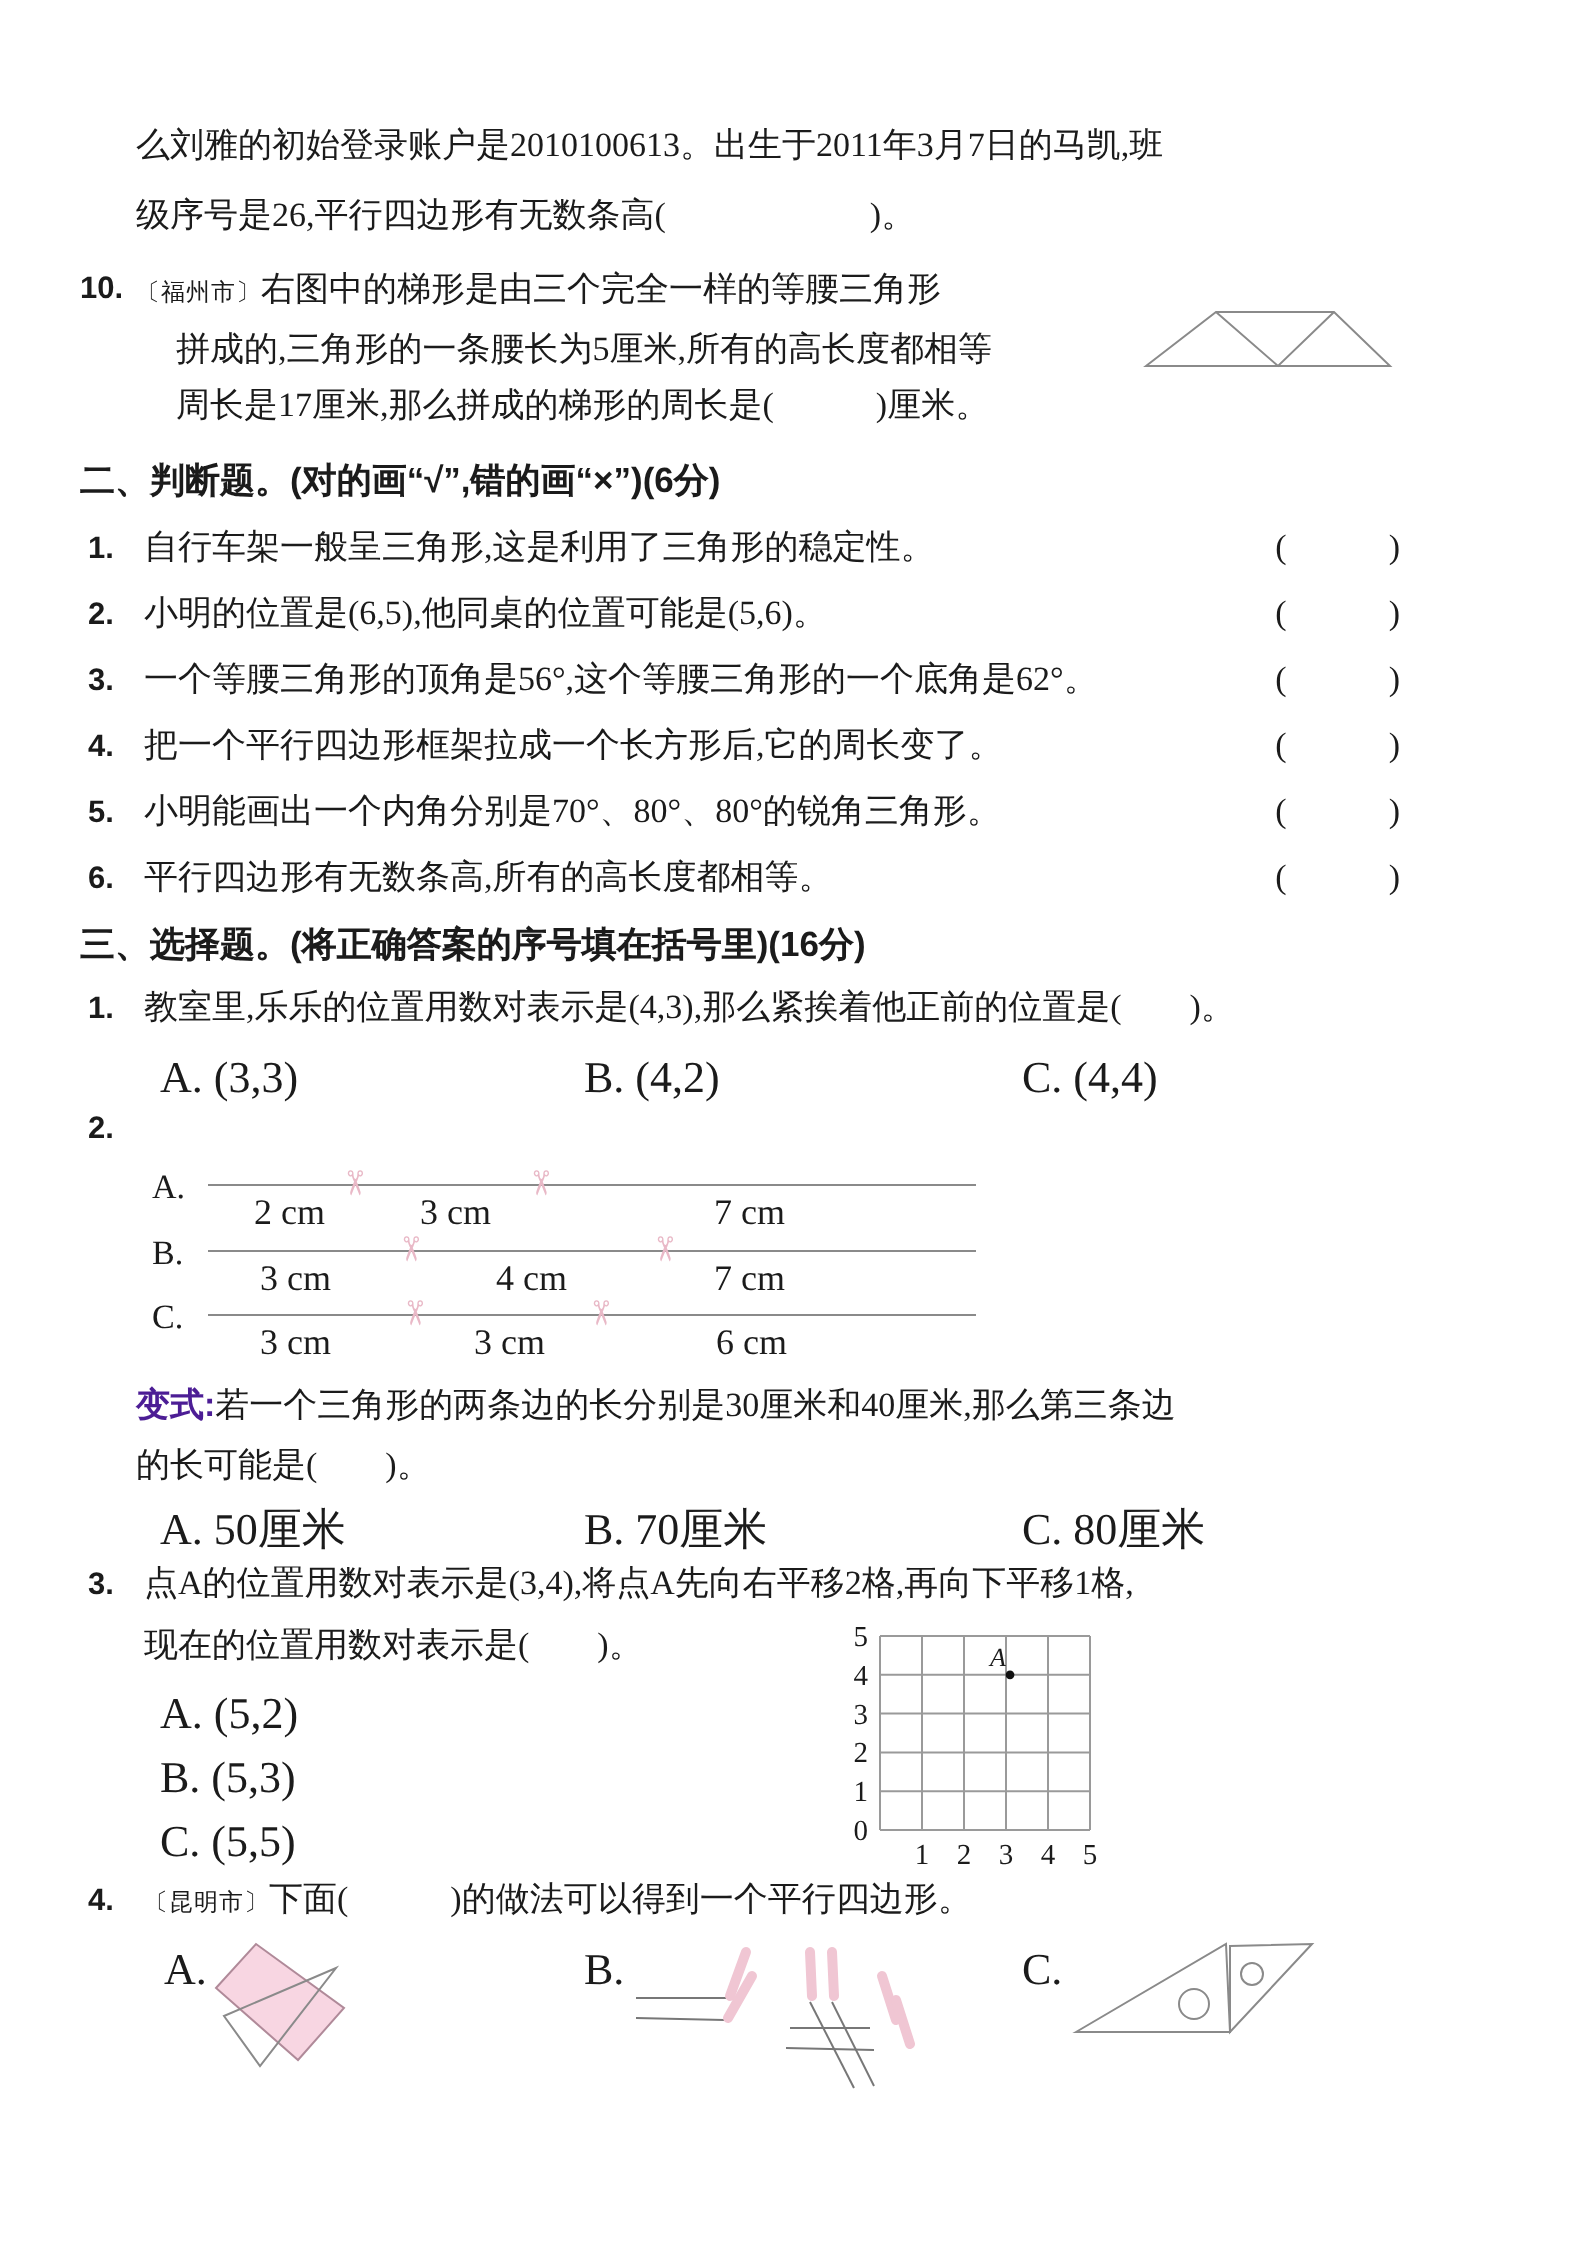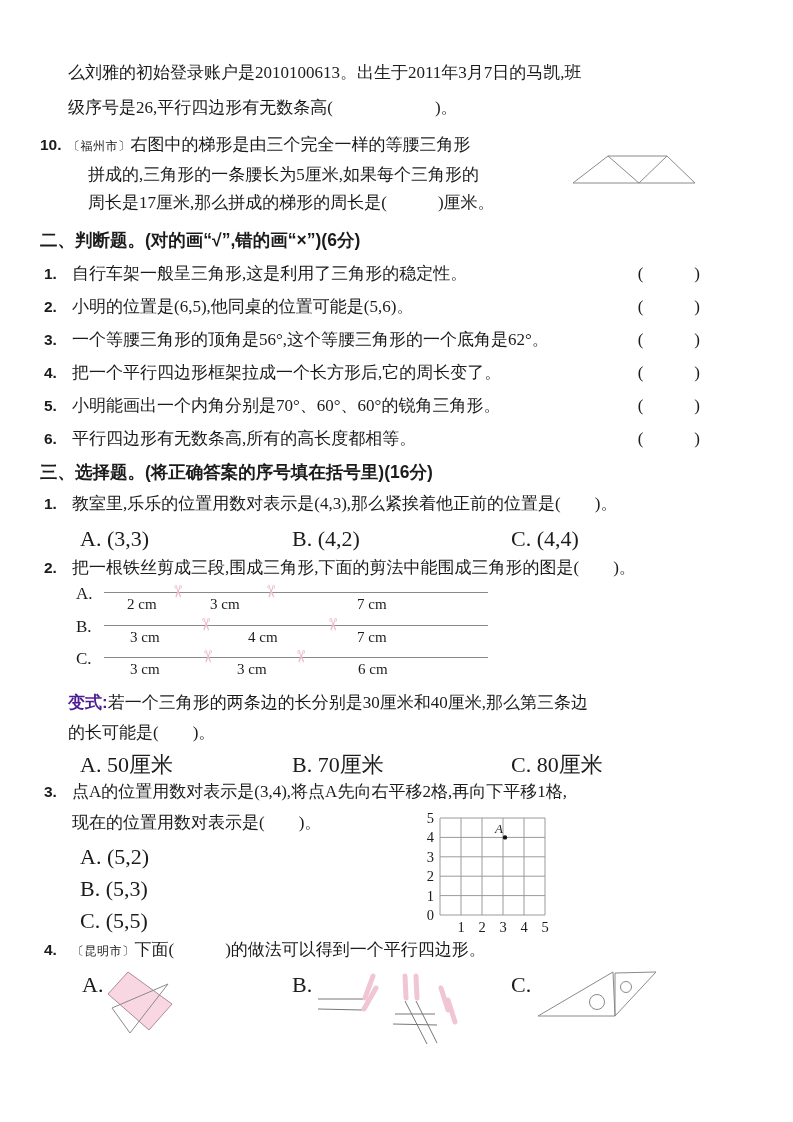--- a/index.html
+++ b/index.html
@@ -16,40 +16,40 @@
   .row { position:absolute; display:flex; align-items:baseline; }
   .row .qn { width:28px; flex:none; }
   .row .txt { font-size:17px; white-space:pre; }
   .row .paren { margin-left:auto; font-size:17px; white-space:pre; }
   .opt { position:absolute; font-size:22px; white-space:pre; }
   .pink { color:#4c1d95; font-family:"Liberation Sans","DejaVu Sans",sans-serif; font-weight:700; }
   
   .wire-row { position:absolute; left:76px; width:424px; height:32px; }
   .wire-row .wlabel { position:absolute; left:0; top:1px; font-size:17px; }
   .wire { position:absolute; left:28px; right:12px; top:9px; border-top:1px solid #8a8a8a; height:22px; }
-  .wseg { position:absolute; top:3px; font-size:15px; white-space:pre; }
+  .wseg { position:absolute; top:3px; font-size:18px; white-space:pre; }
   .wscis {
     position:absolute; top:-12px; font-size:17px; color:#e9b9c7;
     transform:rotate(90deg); display:inline-block;
   }
   svg { position:absolute; overflow:visible; }
   .gridlbl { font-family:"Liberation Serif","DejaVu Serif",serif; font-size:14.5px; fill:#1b1b1b; }
   .ptlbl  { font-family:"Liberation Serif","DejaVu Serif",serif; font-style:italic; font-size:13px; fill:#1b1b1b; }
 </style>
 </head>
 <body>
 
 <div class="page">
 
   <div class="t" style="left:68px; top:62px;">么刘雅的初始登录账户是2010100613。出生于2011年3月7日的马凯,班</div>
   <div class="t" style="left:68px; top:97px;">级序号是26,平行四边形有无数条高(　　　　　　)。</div>
 
   <div class="t qn" style="left:40px; top:134px;">10.</div>
   <div class="t" style="left:68px; top:134px;"><span class="tag">〔福州市〕</span><span>右图中的梯形是由三个完全一样的等腰三角形</span></div>
-  <div class="t" style="left:88px; top:164px;">拼成的,三角形的一条腰长为5厘米,如果每个三角形的</div>
+  <div class="t" style="left:88px; top:164px;">拼成的,三角形的一条腰长为5厘米,所有的高长度都相等</div>
   <div class="t" style="left:88px; top:192px;">周长是17厘米,那么拼成的梯形的周长是(　　　)厘米。</div>
 
   <svg style="left:570px; top:150px;" width="130" height="40">
     <polygon points="3,33 38,6 97,6 125,33" fill="none" stroke="#8a8a8a" stroke-width="1"></polygon>
     <polyline points="38,6 69,33 97,6" fill="none" stroke="#8a8a8a" stroke-width="1"></polyline>
   </svg>
 
   <div class="sec-title" style="left:40px; top:228px;">二、判断题。(对的画“√”,错的画“×”)(6分)</div>
 
   <div class="row" style="left:44px; top:262px; width:656px;">
@@ -67,42 +67,41 @@
     <span class="txt">一个等腰三角形的顶角是56°,这个等腰三角形的一个底角是62°。</span>
     <span class="paren">(　　　)</span>
   </div>
   <div class="row" style="left:44px; top:361px; width:656px;">
     <span class="qn">4.</span>
     <span class="txt">把一个平行四边形框架拉成一个长方形后,它的周长变了。</span>
     <span class="paren">(　　　)</span>
   </div>
   <div class="row" style="left:44px; top:394px; width:656px;">
     <span class="qn">5.</span>
-    <span class="txt">小明能画出一个内角分别是70°、60°、60°的锐角三角形。</span>
+    <span class="txt">小明能画出一个内角分别是70°、80°、80°的锐角三角形。</span>
     <span class="paren">(　　　)</span>
   </div>
   <div class="row" style="left:44px; top:427px; width:656px;">
     <span class="qn">6.</span>
     <span class="txt">平行四边形有无数条高,所有的高长度都相等。</span>
     <span class="paren">(　　　)</span>
   </div>
 
   <div class="sec-title" style="left:40px; top:460px;">三、选择题。(将正确答案的序号填在括号里)(16分)</div>
 
   <div class="row" style="left:44px; top:492px; width:700px;">
     <span class="qn">1.</span>
     <span class="txt">教室里,乐乐的位置用数对表示是(4,3),那么紧挨着他正前的位置是(　　)。</span>
   </div>
   <span class="opt" style="left:80px;  top:526px;">A. (3,3)</span>
   <span class="opt" style="left:292px; top:526px;">B. (4,2)</span>
   <span class="opt" style="left:511px; top:526px;">C. (4,4)</span>
 
   <div class="row" style="left:44px; top:556px; width:700px;">
     <span class="qn">2.</span>
-    <span class="txt">把一根铁丝剪成三段,围成三角形,下面的剪法中能围成三角形的图是(　　)。</span>
   </div>
 
   <div class="wire-row" style="top:583px;">
     <span class="wlabel">A.</span>
     <div class="wire">
       <span class="wseg" style="left:23px">2 cm</span>
       <span class="wscis" style="left:66px">✂</span>
       <span class="wseg" style="left:106px">3 cm</span>
       <span class="wscis" style="left:159px">✂</span>
       <span class="wseg" style="left:253px">7 cm</span>

